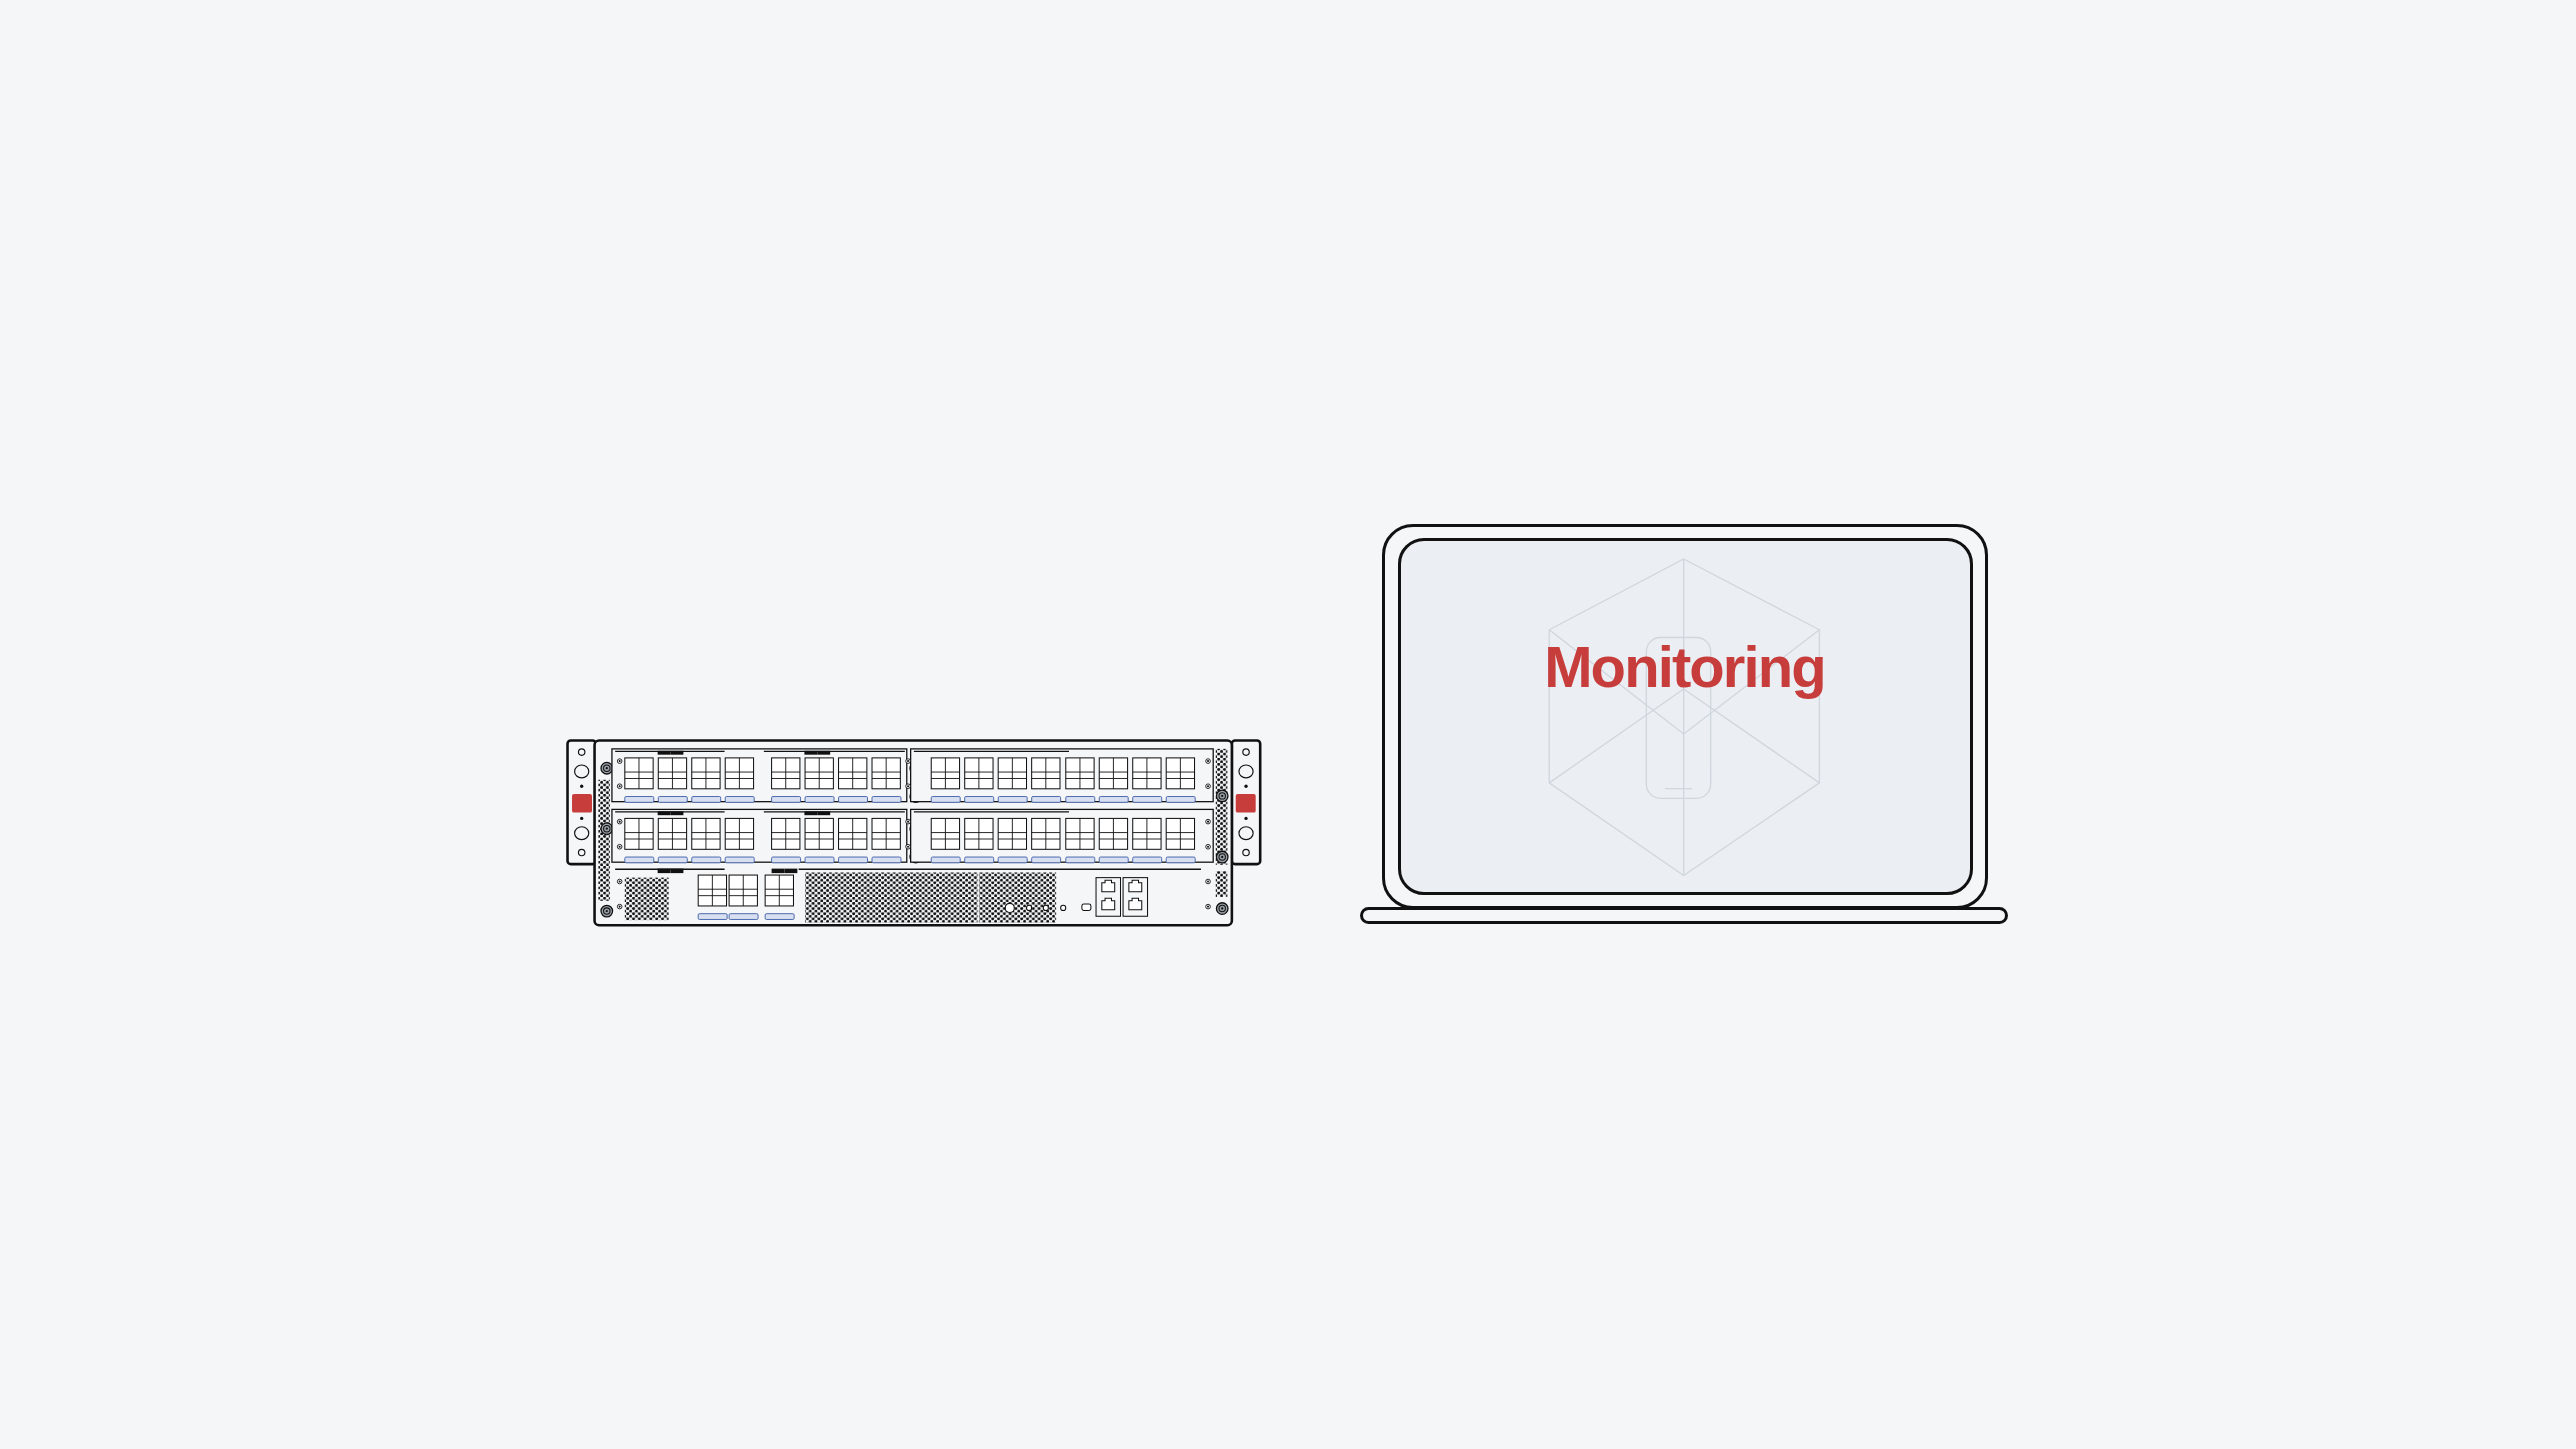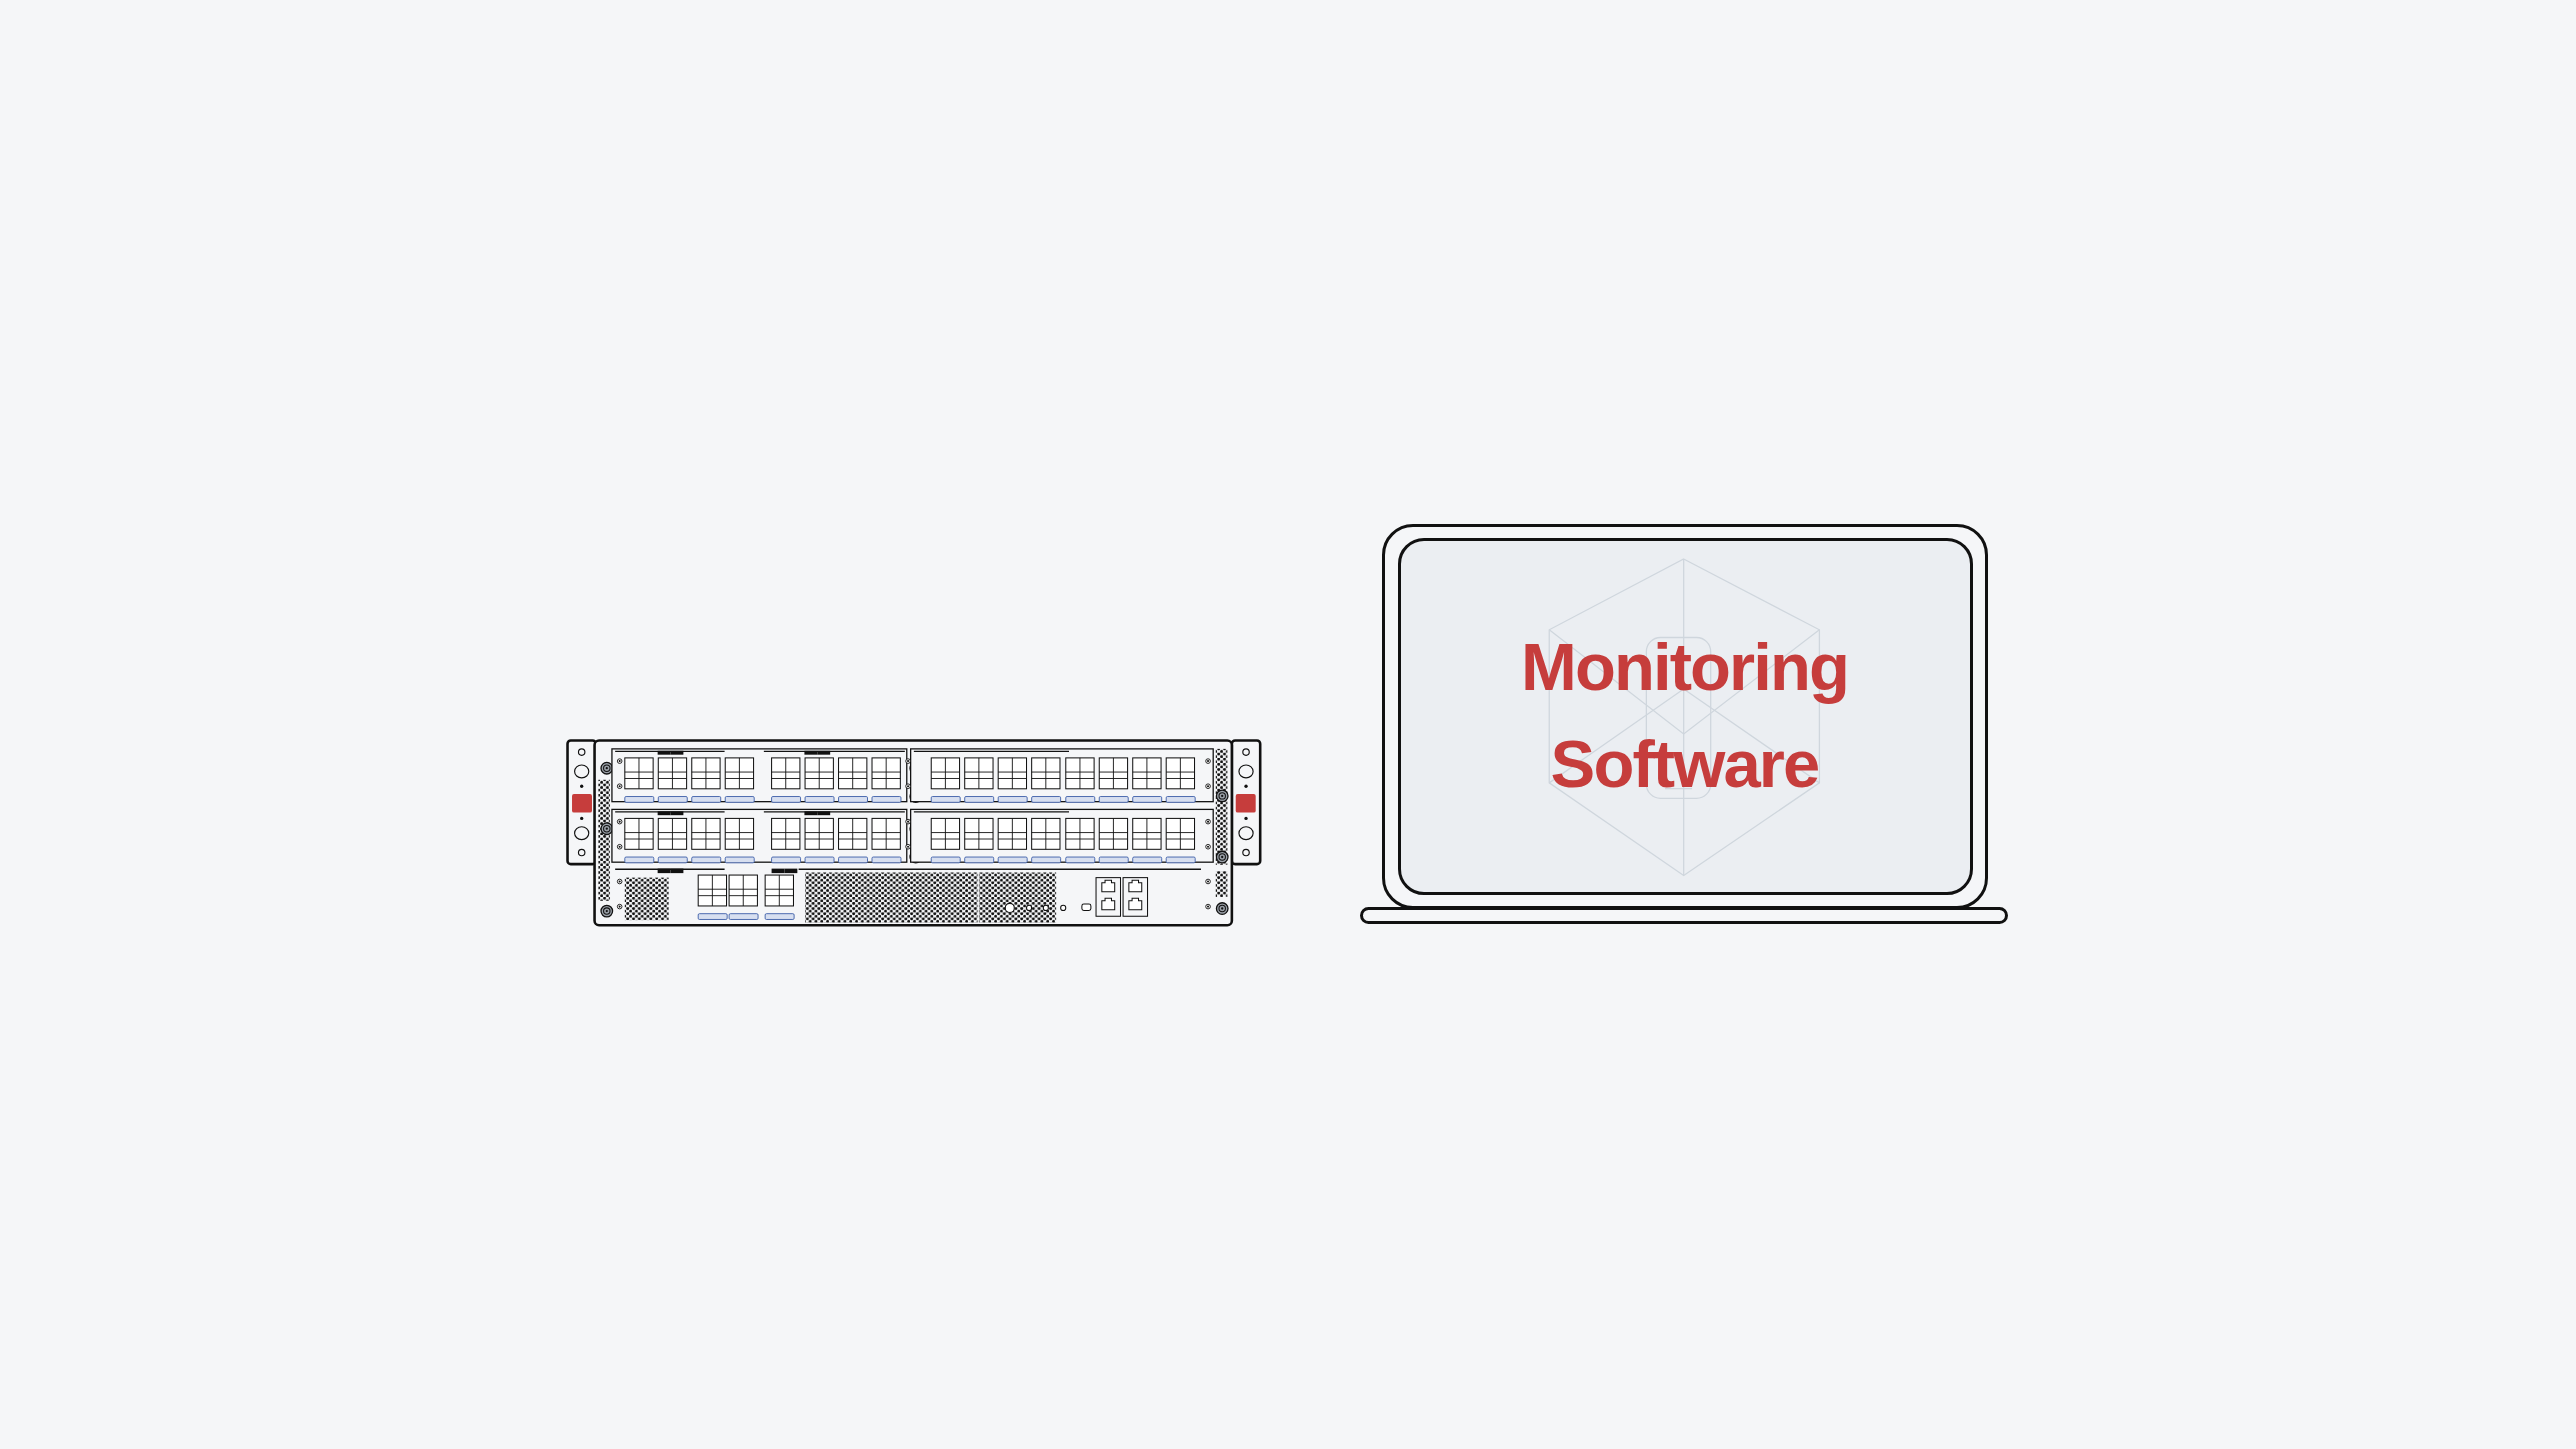--- a/index.html
+++ b/index.html
@@ -20,21 +20,21 @@
     overflow: hidden;
   }
   .laptop-base {
     position: absolute; left: 1360px; top: 907px; width: 648px; height: 17.4px;
     box-sizing: border-box; border: 3.9px solid #111; border-radius: 9px; background: #f5f6f8;
   }
   #hex-svg { position: absolute; left: 0; top: 0; width: 575px; height: 357px; }
   .screen-title {
     position: absolute; left: 0; top: 77px; width: 567px;
     text-align: center; color: #c63d3c; font-weight: bold;
-    font-size: 67px; line-height: 97px; letter-spacing: -1.9px;
+    font-size: 58px; line-height: 97px; letter-spacing: -1.9px;
   }
   .screen-title span { display: block; }
 </style>
 </head>
 <body>
 
 <div>
 <svg id="server-svg" viewBox="860 1130 1120 330" xmlns="http://www.w3.org/2000/svg">
   <defs>
     <pattern id="perf" x="0" y="0" width="9" height="8" patternUnits="userSpaceOnUse">
@@ -247,18 +247,17 @@
         <polygon points="439,28 650,138 650,376 439,520 230,376 230,138"></polygon>
         <line x1="439" y1="28" x2="439" y2="520"></line>
         <polyline points="230,138 439,300 650,138"></polyline>
         <polyline points="230,376 439,230 650,376"></polyline>
         <rect x="381" y="150" width="100" height="250" rx="22"></rect>
         <line x1="410" y1="385" x2="452" y2="385"></line>
       </g>
     </svg>
     <div class="screen-title">
       <span>Monitoring</span>
-      <span>Software</span>
     </div>
   </div>
   <div class="laptop-base"></div>
 </div>
 
 
 </body></html>

